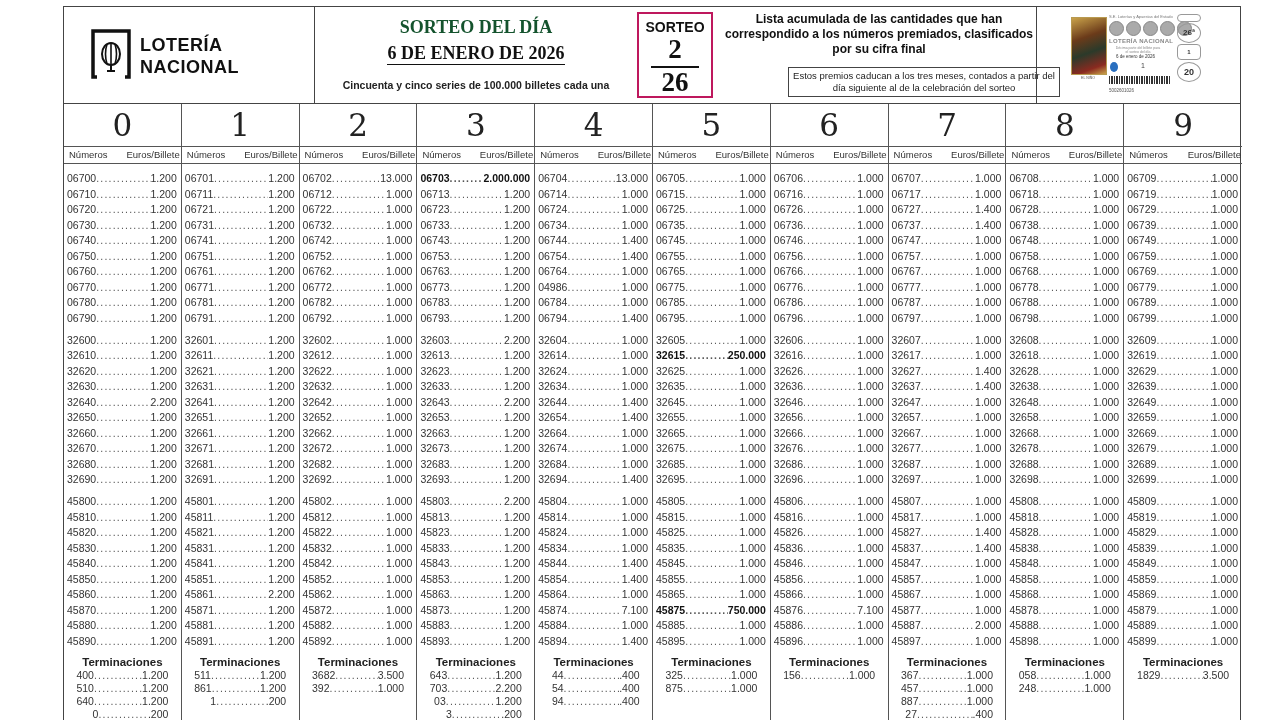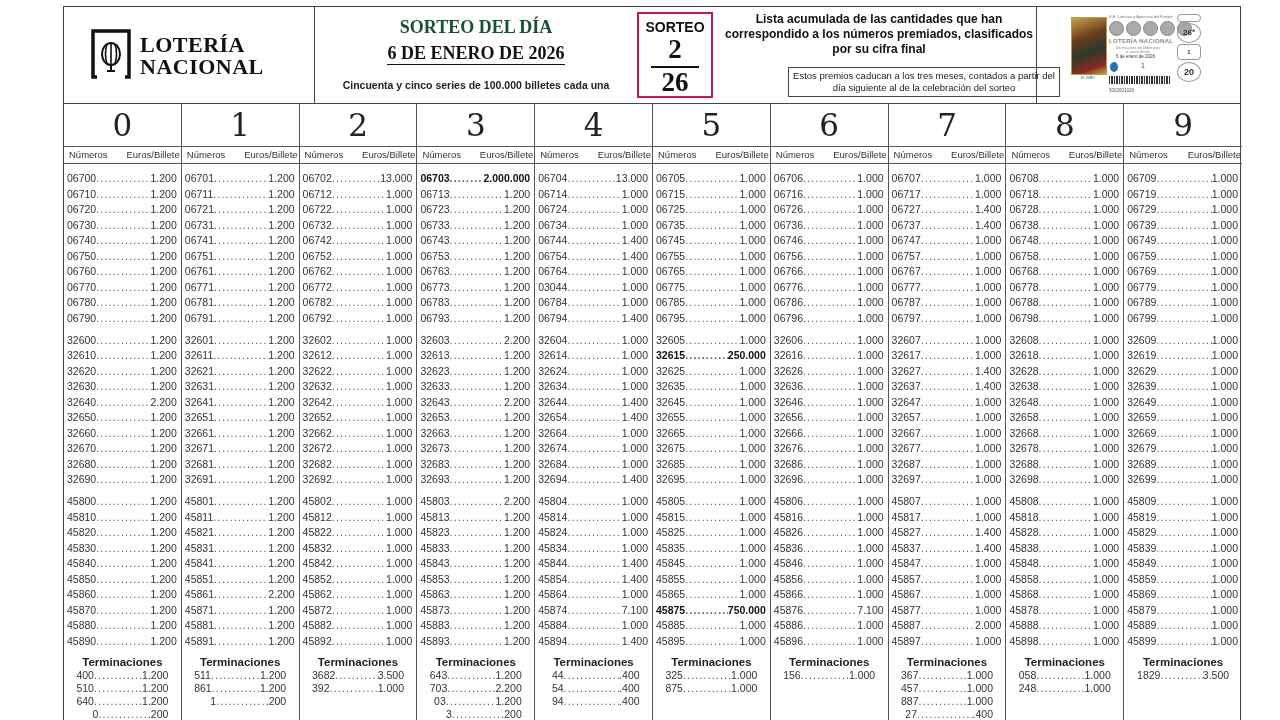--- a/index.html
+++ b/index.html
@@ -2,21 +2,21 @@
 <html><head>
 <meta charset="utf-8">
 <style>
   html, body { margin:0; padding:0; background:#ffffff; }
   body { width:1280px; height:720px; overflow:hidden; position:relative; font-family:"Liberation Sans", sans-serif; color:#222; }
   .sheet { position:absolute; left:63px; top:6px; width:1178px; height:730px; border:1.5px solid #444; border-bottom:none; box-sizing:border-box; }
   .header { position:absolute; left:0; top:0; width:100%; height:97px; border-bottom:1.5px solid #444; box-sizing:border-box; }
   .hcell { position:absolute; top:0; height:96px; box-sizing:border-box; }
   .logo-cell { left:0; width:251px; border-right:1.5px solid #444; }
   .logo-mark { position:absolute; left:27px; top:22px; width:40px; height:52px; }
-  .logo-text { position:absolute; left:76px; top:27px; font-weight:bold; font-size:22px; line-height:22px; letter-spacing:0.5px; color:#111;font-family:Liberation Serif, serif; }
+  .logo-text { position:absolute; left:76px; top:27px; font-weight:bold; font-size:18px; line-height:22px; letter-spacing:0.5px; color:#111; }
   .title-cell { left:251px; width:322px; text-align:center; }
   .title1 { position:absolute; left:0; width:100%; top:10px; font-family:"Liberation Serif", serif; font-weight:bold; font-size:18px; color:#14532d; }
   .title2 { position:absolute; left:0; width:100%; top:36px; font-family:"Liberation Serif", serif; font-weight:bold; font-size:18px; color:#111; }
   .title2 span { border-bottom:1.5px solid #111; padding-bottom:1px; }
   .title3 { position:absolute; left:0; width:100%; top:72px; font-size:10.5px; font-weight:bold; color:#222; }
   .sorteo-box { position:absolute; left:573px; top:5px; width:76px; height:86px; border:2px solid #be185d; box-sizing:border-box; text-align:center; }
   .sorteo-lbl { position:absolute; left:0; width:100%; top:5px; font-weight:bold; font-size:14px; color:#111; }
   .sorteo-num { position:absolute; left:0; width:100%; top:21px; font-family:"Liberation Serif", serif; font-weight:bold; font-size:27px; line-height:28px; color:#111; }
   .sorteo-line { position:absolute; left:12px; right:12px; top:52px; border-top:2px solid #111; }
   .sorteo-den { position:absolute; left:0; width:100%; top:54px; font-family:"Liberation Serif", serif; font-weight:bold; font-size:27px; line-height:28px; color:#111; }
@@ -907,21 +907,21 @@
               <span class="num">06754</span>
               <span class="dots">.................................</span>
               <span class="amt">1.400</span>
             </div>
             <div class="row">
               <span class="num">06764</span>
               <span class="dots">.................................</span>
               <span class="amt">1.000</span>
             </div>
             <div class="row">
-              <span class="num">03044</span>
+              <span class="num">04986</span>
               <span class="dots">.................................</span>
               <span class="amt">1.000</span>
             </div>
             <div class="row">
               <span class="num">06784</span>
               <span class="dots">.................................</span>
               <span class="amt">1.000</span>
             </div>
             <div class="row">
               <span class="num">06794</span>

